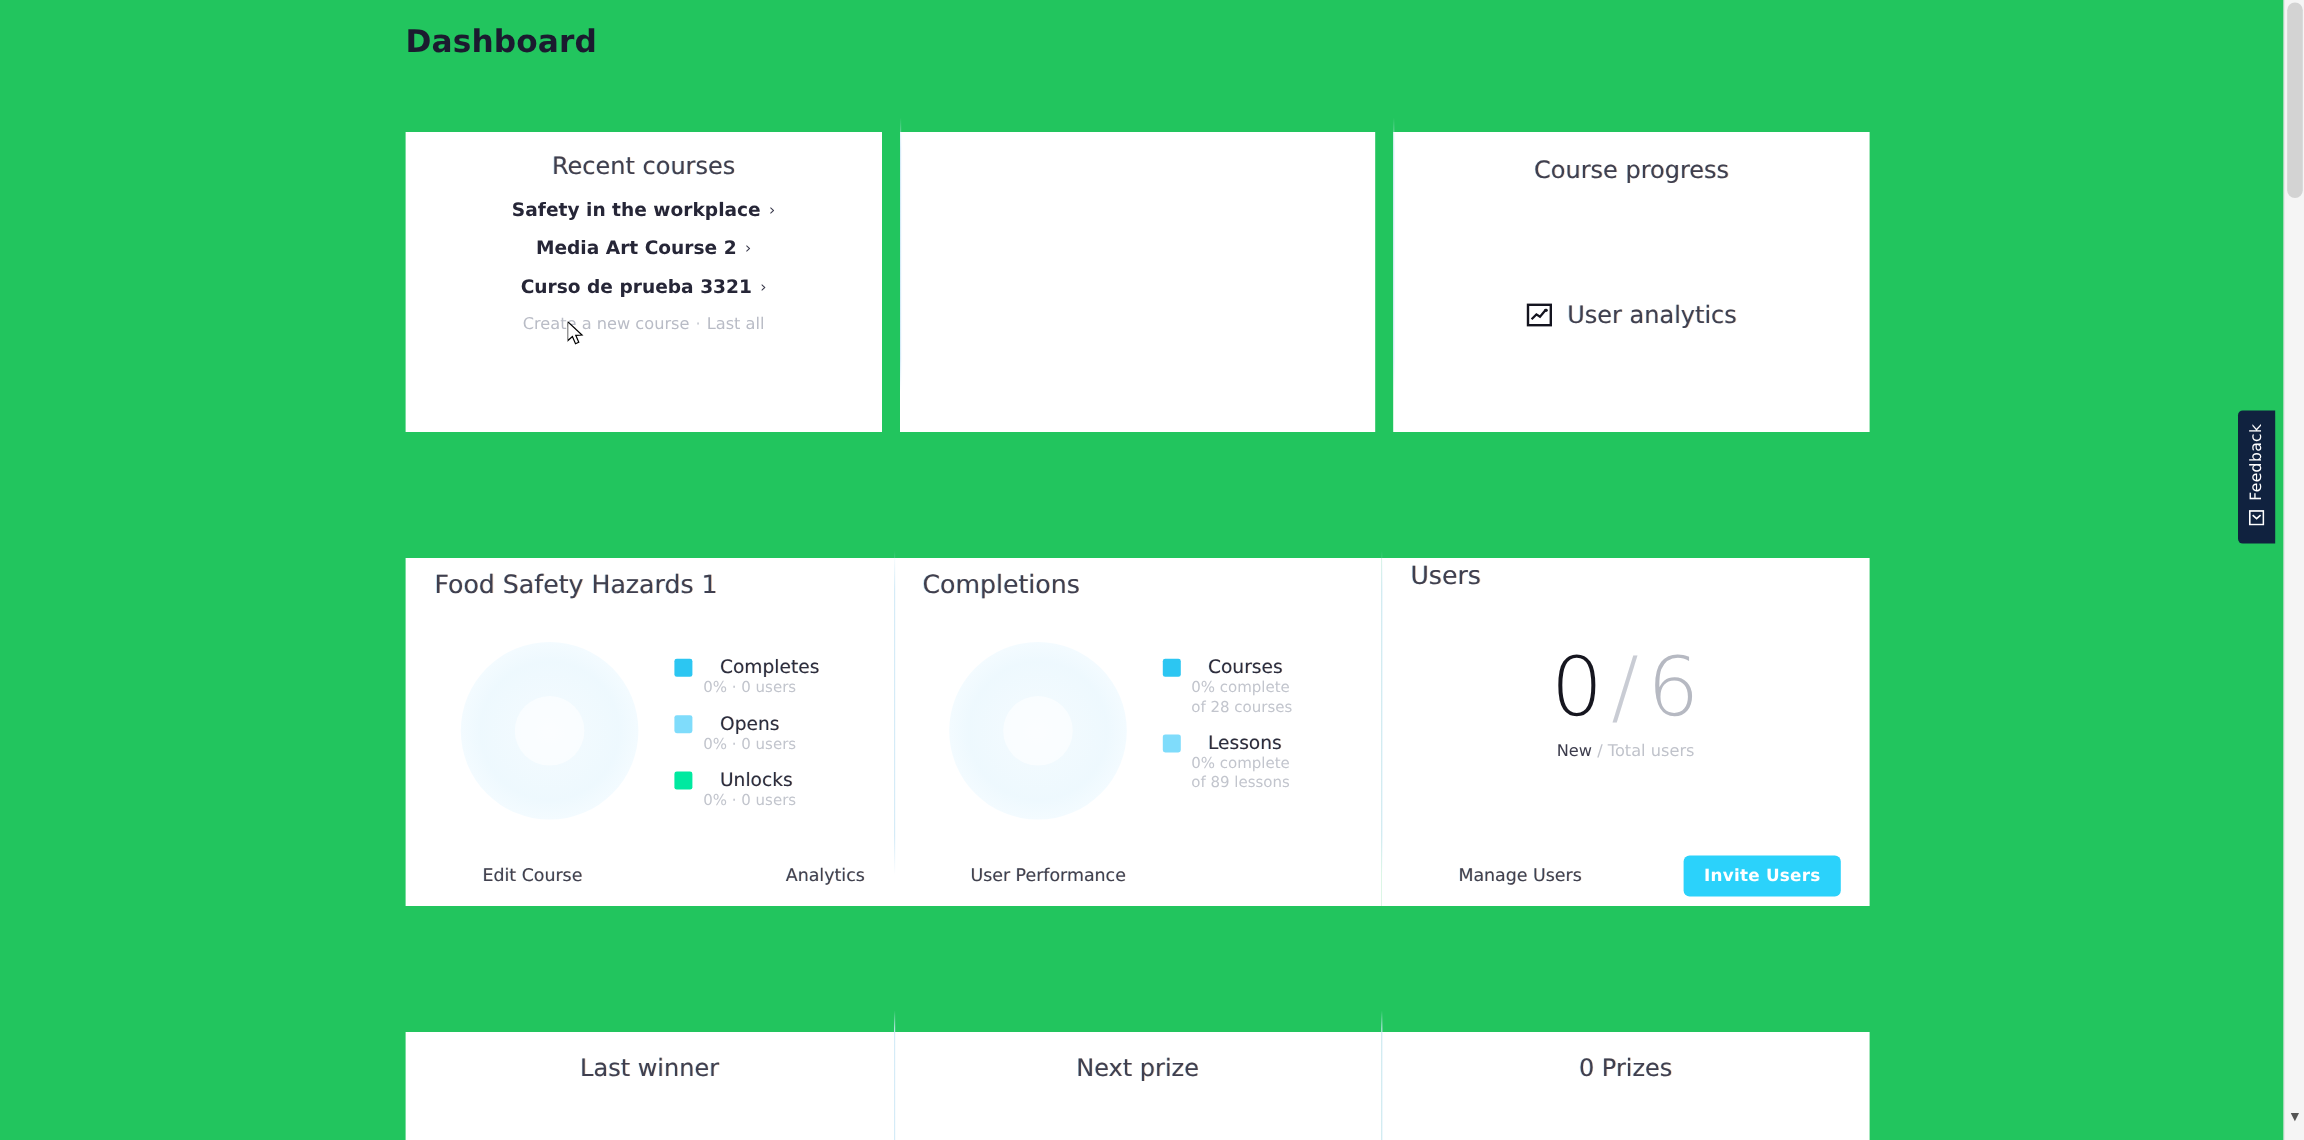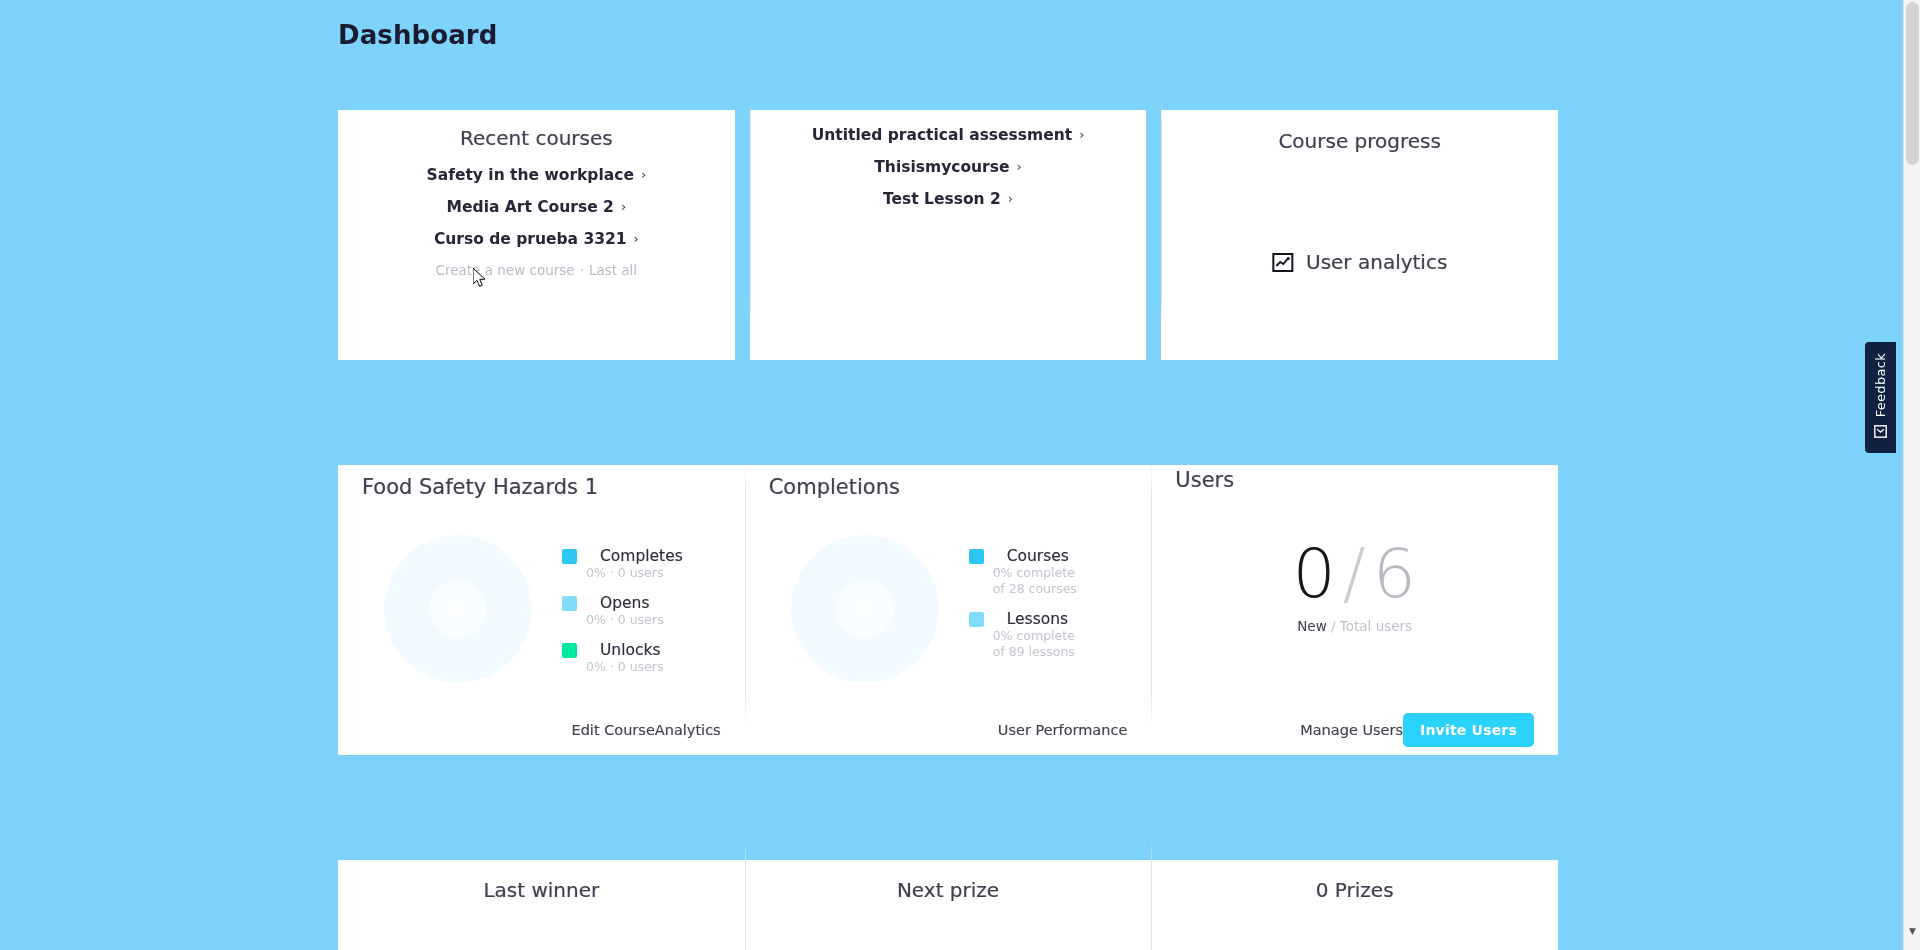--- a/index.html
+++ b/index.html
@@ -5,21 +5,21 @@
   * { box-sizing: border-box; margin: 0; padding: 0; }
   html, body {
     width: 1920px; height: 950px;
     background: #ffffff;
     font-family: "DejaVu Sans", "Liberation Sans", sans-serif;
     overflow: hidden;
   }
   .page {
     position: relative;
     width: 1920px; height: 950px;
-    background: #7dd3fc;
+    background: #22c55e;
   }
 
   
   .page-title {
     position: absolute;
     left: 338px; top: 20px;
     font-size: 26px;
     font-weight: 700;
     color: #1b1b2f;
     letter-spacing: 0.1px;
@@ -189,21 +189,21 @@
   .users-caption .cap-new { color: #3c3c4c; }
   .users-caption .cap-rest { color: #c0c3cb; }
 
   
   .card-footer {
     position: absolute;
     left: 24px; right: 24px;
     bottom: 8px;
     display: flex;
     align-items: center;
-    justify-content: flex-end;
+    justify-content: space-between;
     height: 34px;
     margin-left: 40px;
   }
   .footer-link {
     font-size: 14.5px;
     color: #41414f;
     cursor: pointer;
     text-decoration: none;
     text-shadow: 0.4px 0 0 rgba(190,110,60,.28), -0.4px 0 0 rgba(70,160,210,.28);
   }
@@ -310,31 +310,20 @@
           <span class="list-item">
             <span>Curso de prueba 3321</span><span class="chev">›</span>
           </span>
         </div>
         <div class="list-footer">
           <a>Create a new course</a><span class="dot">·</span><a>Last all</a>
         </div>
       </div>
 
       <div class="card">
-        <div class="list">
-          <span class="list-item">
-            <span>Untitled practical assessment</span><span class="chev">›</span>
-          </span>
-          <span class="list-item">
-            <span>Thisismycourse</span><span class="chev">›</span>
-          </span>
-          <span class="list-item">
-            <span>Test Lesson 2</span><span class="chev">›</span>
-          </span>
-        </div>
       </div>
 
       <div class="card">
         <div class="card-title-center" style="padding-top:19px">Course progress</div>
         <div class="analytics-row">
           <span class="analytics-icon">
             <svg width="15" height="12" viewBox="0 0 15 12" aria-hidden="true">
               <polyline points="1,9 5,5 8,7 13,1" fill="none" stroke="#14141f" stroke-width="1.9"></polyline>
               <circle cx="13" cy="1.5" r="1.5" fill="#14141f"></circle>
             </svg>

